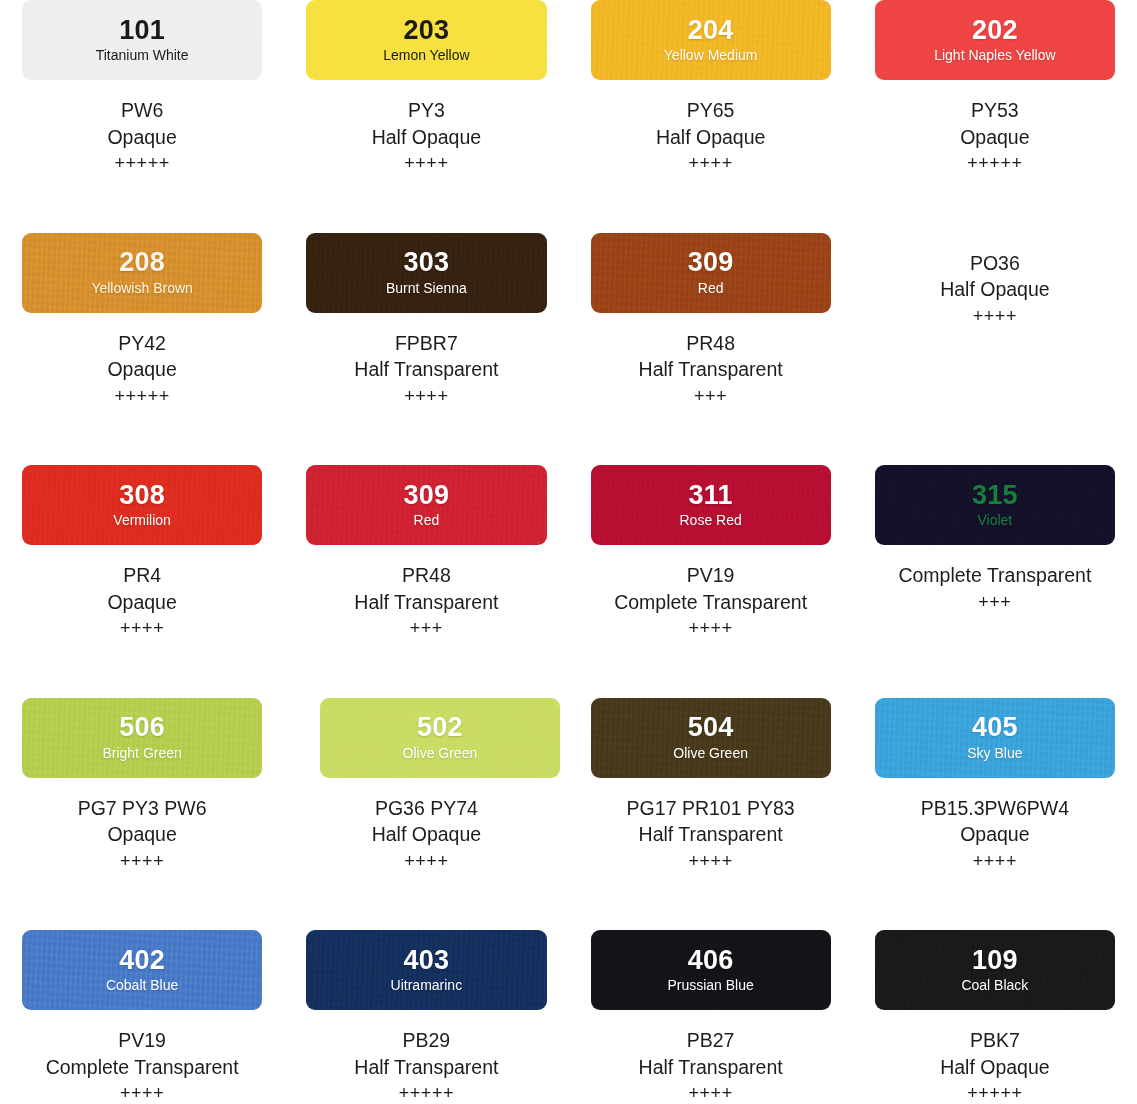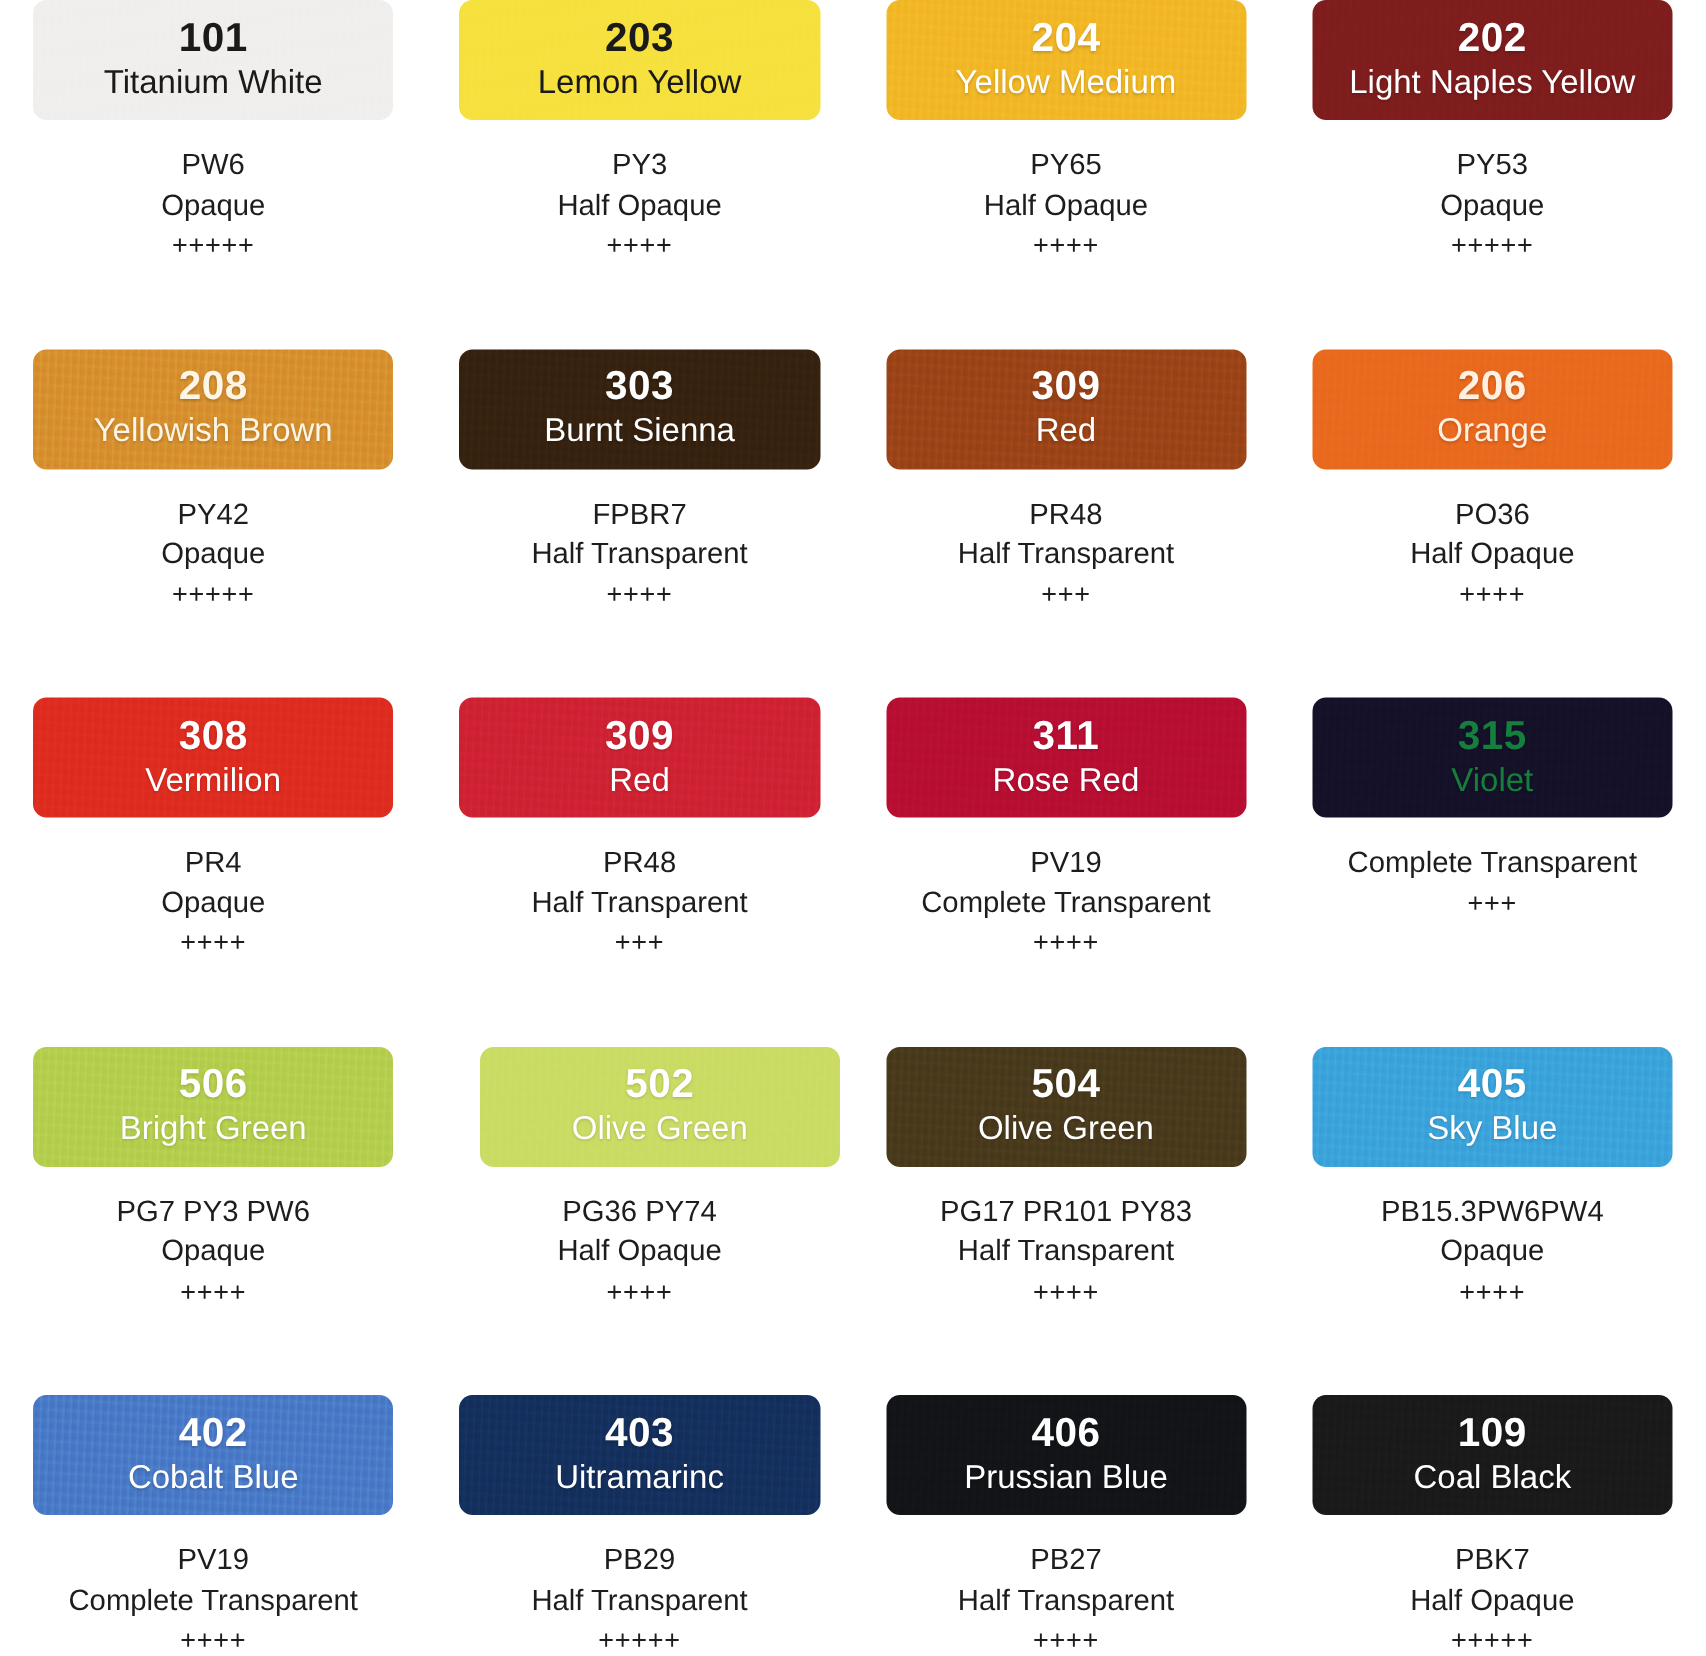--- a/index.html
+++ b/index.html
@@ -65,21 +65,21 @@
     z-index: 2;
     font-size: 27px;
     font-weight: bold;
     line-height: 1.05;
     letter-spacing: 0.3px;
     text-shadow: 0 1px 2px rgba(0,0,0,0.18);
   }
   .swatch-name {
     position: relative;
     z-index: 2;
-    font-size: 22px;
+    font-size: 14px;
     line-height: 1.3;
     margin-top: 2px;
     text-shadow: 0 1px 2px rgba(0,0,0,0.18);
   }
   .swatch.dark-text .swatch-code,
   .swatch.dark-text .swatch-name { text-shadow: none; }
 
   .meta {
     margin-top: 17px;
     text-align: center;
@@ -125,21 +125,21 @@
         <div class="swatch-code">204</div>
         <div class="swatch-name">Yellow Medium</div>
       </div>
       <div class="meta">
         <div class="pigment">PY65</div>
         <div class="opacity">Half Opaque</div>
         <div class="rating">++++</div>
       </div>
     </div>
     <div class="cell">
-      <div class="swatch flat" style="background: #7f1d1d; color: rgb(255, 255, 255);">
+      <div class="swatch flat" style="background: #ef4444; color: rgb(255, 255, 255);">
         <div class="swatch-code">202</div>
         <div class="swatch-name">Light Naples Yellow</div>
       </div>
       <div class="meta">
         <div class="pigment">PY53</div>
         <div class="opacity">Opaque</div>
         <div class="rating">+++++</div>
       </div>
     </div>
     <div class="cell">
@@ -169,24 +169,20 @@
         <div class="swatch-code">309</div>
         <div class="swatch-name">Red</div>
       </div>
       <div class="meta">
         <div class="pigment">PR48</div>
         <div class="opacity">Half Transparent</div>
         <div class="rating">+++</div>
       </div>
     </div>
     <div class="cell">
-      <div class="swatch flat" style="background: rgb(233, 106, 30); color: rgb(255, 240, 226);">
-        <div class="swatch-code">206</div>
-        <div class="swatch-name">Orange</div>
-      </div>
       <div class="meta">
         <div class="pigment">PO36</div>
         <div class="opacity">Half Opaque</div>
         <div class="rating">++++</div>
       </div>
     </div>
     <div class="cell">
       <div class="swatch" style="background: rgb(222, 44, 32); color: rgb(255, 255, 255);">
         <div class="swatch-code">308</div>
         <div class="swatch-name">Vermilion</div>

